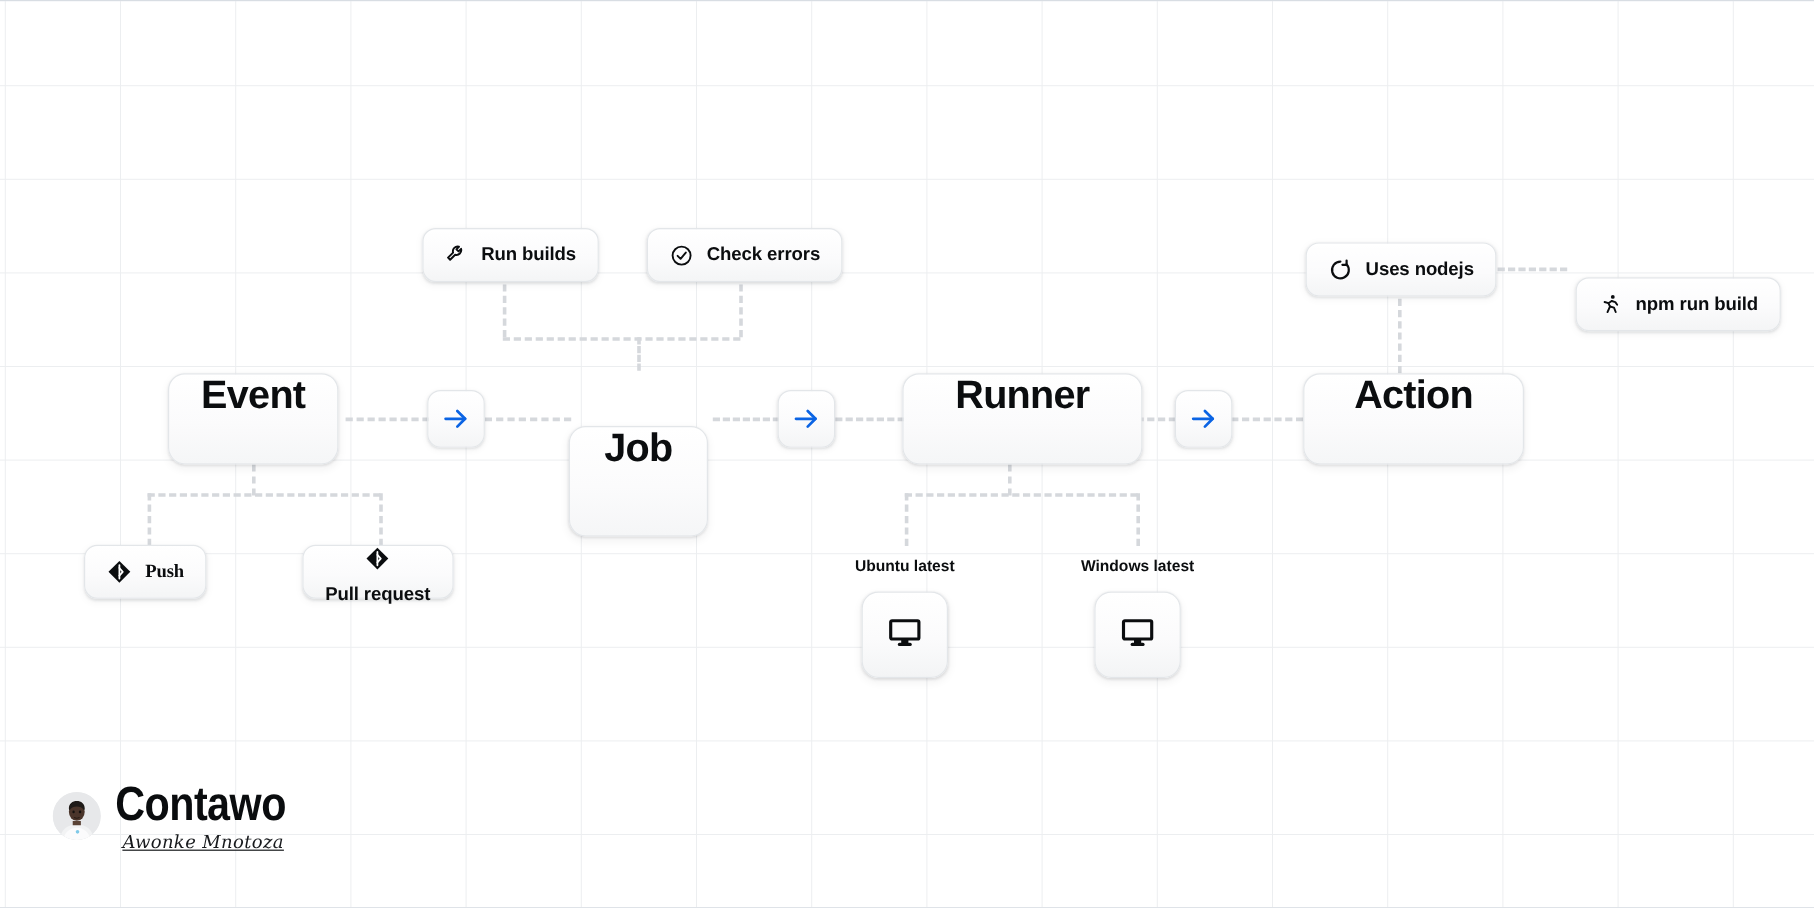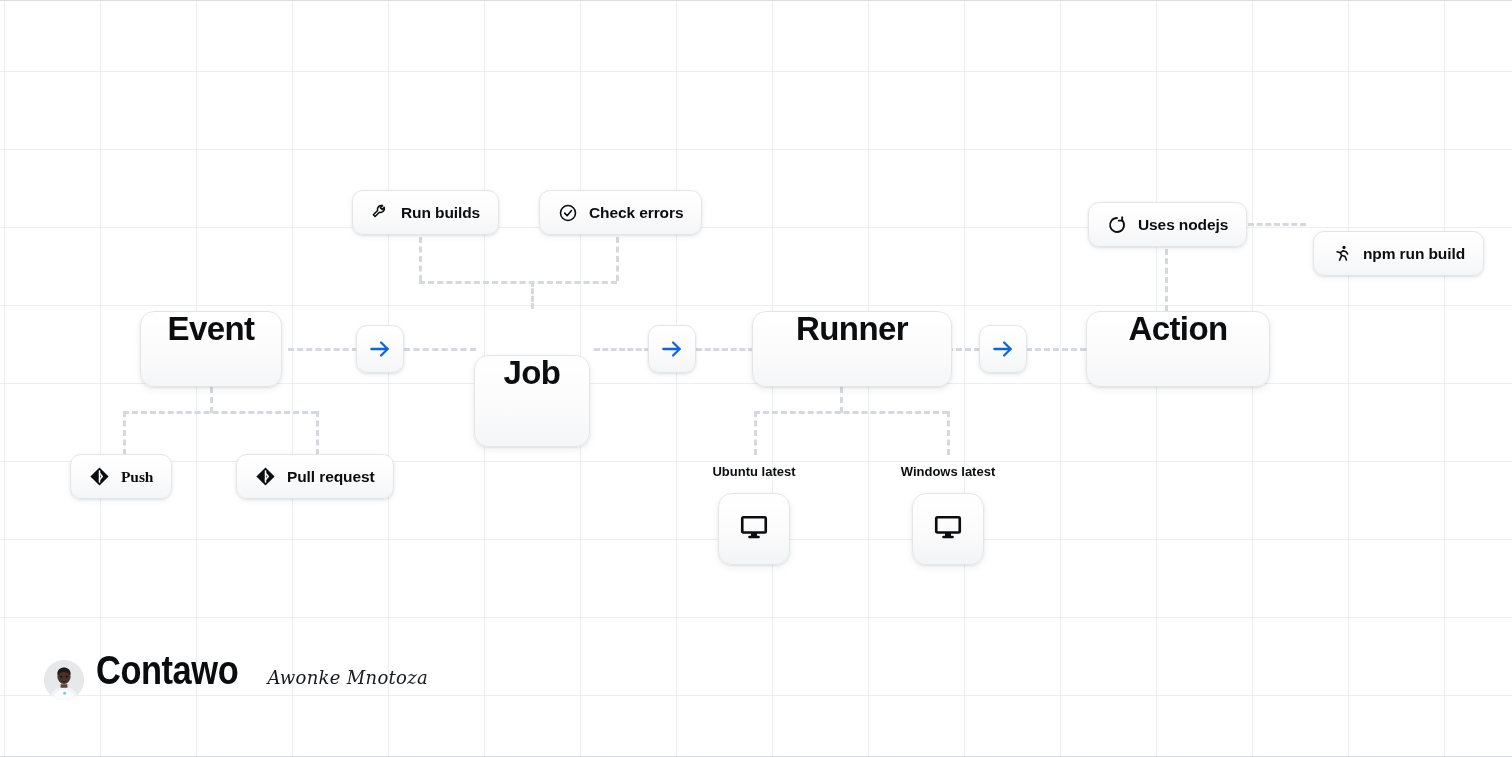--- a/index.html
+++ b/index.html
@@ -141,39 +141,40 @@
   #avatar {
     width: 40px;
     height: 40px;
     border-radius: 50%;
     margin-top: 9px;
     overflow: hidden;
     background: #e9eaec;
     flex: none;
   }
   #avatar svg { display: block; }
-  .logo-text { display: flex; }
+  .logo-text { display: flex; flex-direction: column; }
   #logo-name {
     font-family: "Liberation Sans Narrow", "Liberation Sans", "DejaVu Sans Condensed", sans-serif;
     font-size: 40px;
     font-weight: 700;
     line-height: 0.96;
     letter-spacing: -0.5px;
     color: #0a0c0e;
     transform: scaleX(0.86);
     transform-origin: left center;
   }
   #logo-sub {
     font-family: "DejaVu Serif", "Liberation Serif", serif;
     font-style: italic;
-    font-size: 18px;
+    font-size: 15px;
     color: #17191c;
-    margin-top: 16px;
+    margin-top: 4px;
     margin-left: 6px;
     letter-spacing: 0.3px;
+    text-decoration: underline;
   }
 </style>
 </head>
 <body>
 
 <div id="canvas">
 
   <div class="dash-h" style="left:288px; top:347px; width:70px;"></div>
   <div class="dash-h" style="left:404px; top:347px; width:72px;"></div>
 
@@ -291,21 +292,21 @@
     <span class="pill-icon">
       <svg width="21" height="21" viewBox="0 0 24 24">
         <path d="M12 1.6 22.4 12 12 22.4 1.6 12z" fill="#0b0d0f"></path>
         <path d="M12 5.6v12.8" stroke="#ffffff" stroke-width="1.7" stroke-linecap="round"></path>
         <path d="M12 8.4l3.2 3.6L12 15.6" fill="none" stroke="#ffffff" stroke-width="1.7" stroke-linecap="round" stroke-linejoin="round"></path>
       </svg>
     </span>
     <span class="pill-label">Push</span>
   </div>
 
-  <div class="pill" style="left:236px; top:453px;">
+  <div class="pill" style="left:252px; top:453px;flex-direction:column;">
     <span class="pill-icon">
       <svg width="21" height="21" viewBox="0 0 24 24">
         <path d="M12 1.6 22.4 12 12 22.4 1.6 12z" fill="#0b0d0f"></path>
         <path d="M12 5.6v12.8" stroke="#ffffff" stroke-width="1.7" stroke-linecap="round"></path>
         <path d="M12 8.4l3.2 3.6L12 15.6" fill="none" stroke="#ffffff" stroke-width="1.7" stroke-linecap="round" stroke-linejoin="round"></path>
       </svg>
     </span>
     <span class="pill-label">Pull request</span>
   </div>
 

